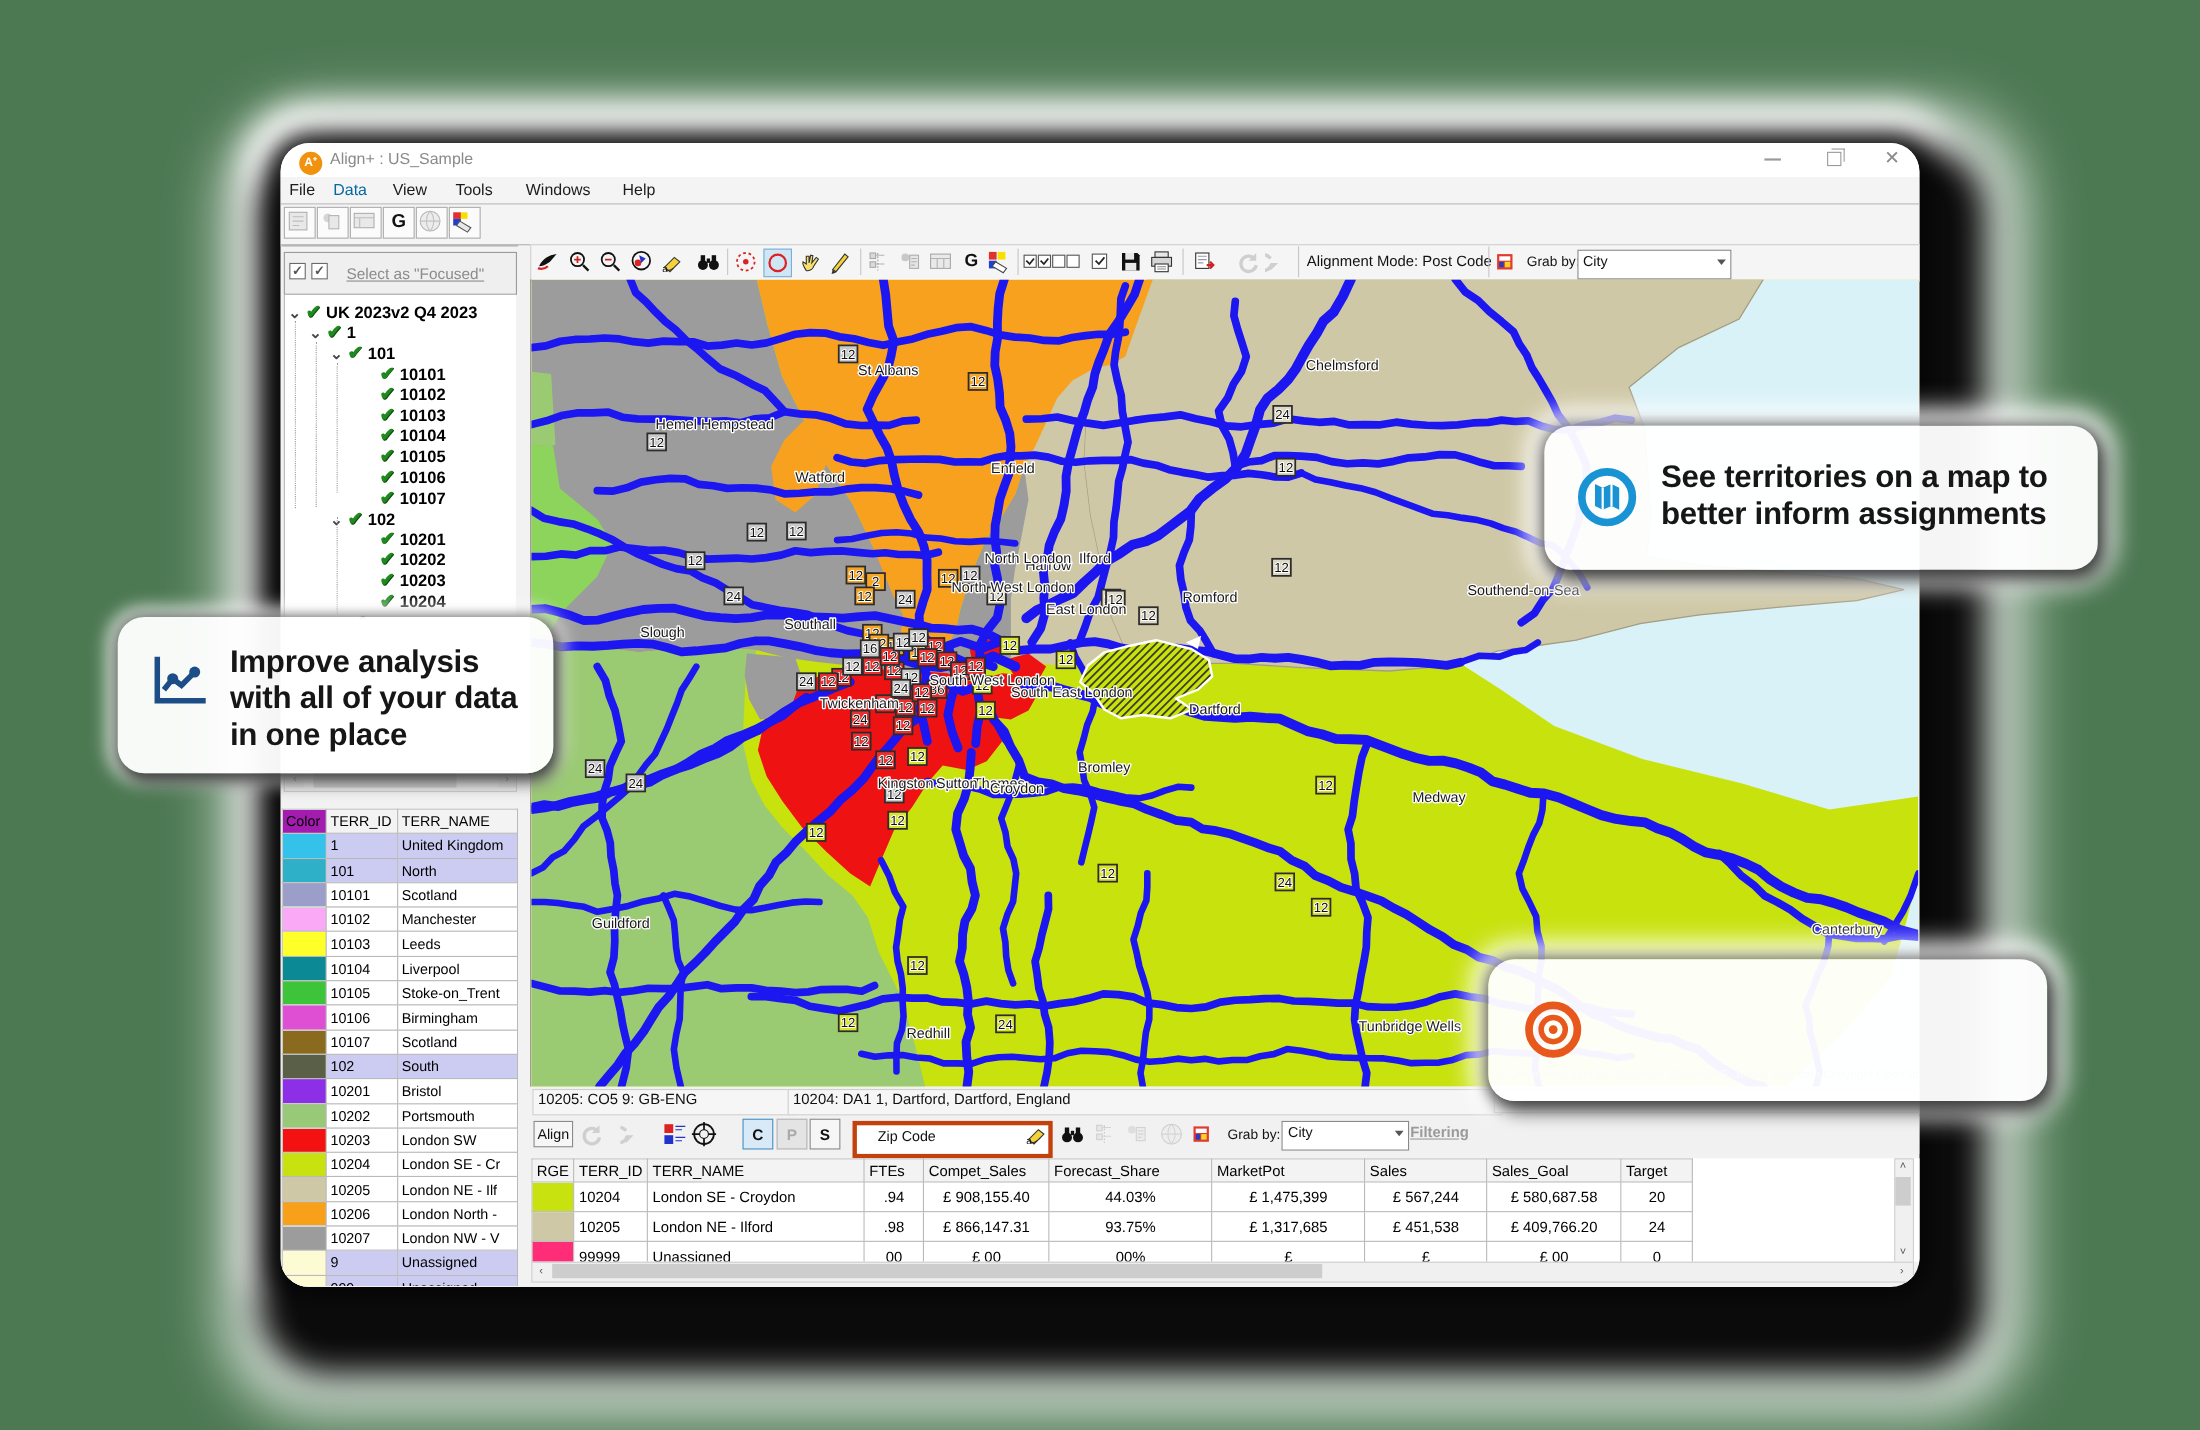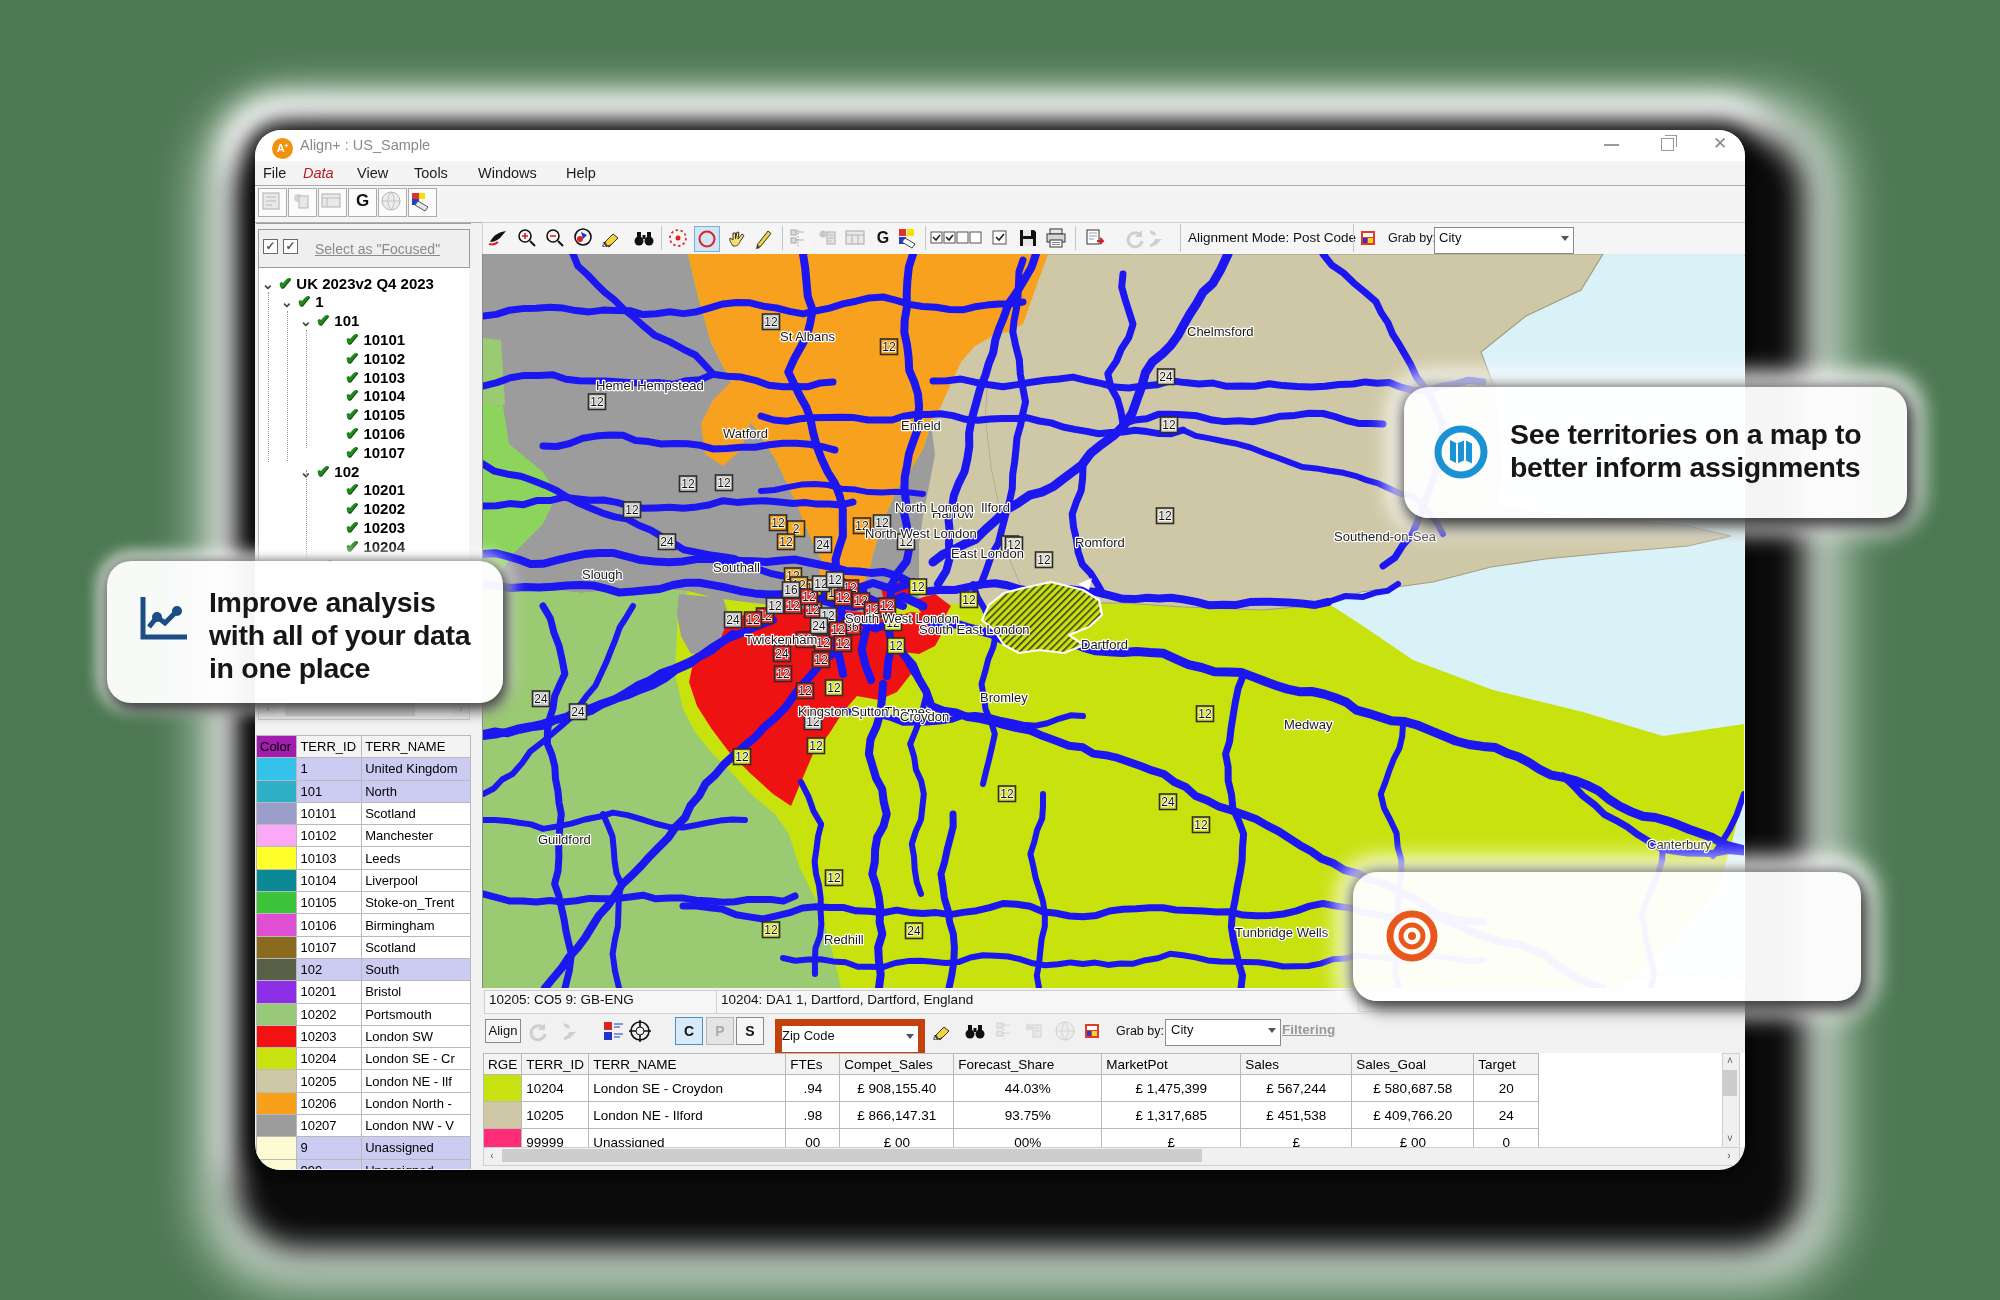--- a/index.html
+++ b/index.html
@@ -19,21 +19,21 @@
 <div class="win">
 <div style="position:absolute;left:0px;top:0px;width:1490px;height:31px;background:#fff;border-radius:26px 26px 0 0;"></div>
 <div style="position:absolute;left:17px;top:8px;width:21px;height:21px;background:#f0920e;border-radius:50%;color:#fff;font-size:11px;font-weight:bold;text-align:center;line-height:21px;">A⁺</div>
 <div style="position:absolute;left:45px;top:7px;width:300px;height:18px;color:#8a8a8a;font-size:14.5px;">Align+ : US_Sample</div>
 <div style="position:absolute;left:1349px;top:14px;width:15px;height:2px;background:#9a9a9a;"></div>
 <div style="position:absolute;left:1406px;top:8px;width:11px;height:11px;border:1.4px solid #9a9a9a;background:#fff;"></div>
 <div style="position:absolute;left:1410px;top:5px;width:11px;height:11px;border:1.4px solid #9a9a9a;border-bottom:none;border-left:none;"></div>
 <div style="position:absolute;left:1457px;top:6px;width:16px;height:16px;color:#8a8a8a;font-size:17px;line-height:16px;text-align:center;">✕</div>
 <div style="position:absolute;left:0px;top:31px;width:1490px;height:24px;background:#f4f4f4;border-bottom:1px solid #aaaaaa;"></div>
 <div style="position:absolute;left:8px;top:35px;font-size:14.5px;color:#1c1c1c;">File</div>
-<div style="position:absolute;left:48px;top:35px;font-size:14.5px;color:#b91c1c;font-style:italic;">Data</div>
+<div style="position:absolute;left:48px;top:35px;font-size:14.5px;color:#0369a1;">Data</div>
 <div style="position:absolute;left:102px;top:35px;font-size:14.5px;color:#1c1c1c;">View</div>
 <div style="position:absolute;left:159px;top:35px;font-size:14.5px;color:#1c1c1c;">Tools</div>
 <div style="position:absolute;left:223px;top:35px;font-size:14.5px;color:#1c1c1c;">Windows</div>
 <div style="position:absolute;left:311px;top:35px;font-size:14.5px;color:#1c1c1c;">Help</div>
 <div style="position:absolute;left:0px;top:56px;width:1490px;height:37px;background:#f4f4f4;"></div>
 <div style="position:absolute;left:3px;top:58px;width:27px;height:27px;background:#fbfbfb;border:1px solid #ababab;"><svg width="24" height="24">
         <g stroke="#b9b9b9" fill="none">
           <rect x="4" y="4" width="16" height="16" fill="#e8e8e8" stroke="#b0b0b0"></rect>
           <path d="M7 8h10M7 12h10M7 16h6" stroke="#bdbdbd"></path>
         </g>
@@ -717,21 +717,21 @@
         <path d="M12 5h9M12 8h6M12 15h9M12 18h6" stroke="#23c"></path>
       </svg></div>
 <div style="position:absolute;left:373px;top:889px;width:24px;height:24px;"><svg width="24" height="24">
         <circle cx="12" cy="12" r="9" fill="none" stroke="#111" stroke-width="1.6"></circle>
         <circle cx="12" cy="12" r="4" fill="none" stroke="#111"></circle>
         <path d="M12 1v7M12 16v7M1 12h7M16 12h7" stroke="#111" stroke-width="1.6"></path>
       </svg></div>
 <div style="position:absolute;left:420px;top:887px;width:26px;height:26px;background:#d8eaf7;border:1.6px solid #4a90c4;font-weight:bold;font-size:14px;text-align:center;line-height:26px;color:#111;">C</div>
 <div style="position:absolute;left:451px;top:887px;width:26px;height:26px;background:#e4e4e4;border:1px solid #b5b5b5;font-weight:bold;font-size:14px;text-align:center;line-height:26px;color:#aaa;">P</div>
 <div style="position:absolute;left:481px;top:887px;width:26px;height:26px;background:#f6f6f6;border:1px solid #8a8a8a;font-weight:bold;font-size:14px;text-align:center;line-height:26px;color:#111;">S</div>
-<div style="position:absolute;left:520px;top:889px;width:136px;height:22px;background:#fff;border:7px solid #c2410c;font-size:13px;color:#111;padding:2px 0;">Zip Code<span style="position:absolute;right:4px;top:8px;width:0;height:0;border-left:4px solid transparent;border-right:4px solid transparent;border-top:5px solid #555"></span></div>
+<div style="position:absolute;left:520px;top:889px;width:136px;height:22px;background:#fff;border:4px solid #c2410c;font-size:13px;color:#111;padding:2px 19px;">Zip Code<span style="position:absolute;right:4px;top:8px;width:0;height:0;border-left:4px solid transparent;border-right:4px solid transparent;border-top:5px solid #555"></span></div>
 <div style="position:absolute;left:676px;top:889px;width:24px;height:24px;"><svg width="24" height="24">
         <path d="M4 17 l9 -9 5 4 -9 9z" fill="#f3d23a" stroke="#333"></path>
         <path d="M6 20 c3 0 5 -1 6 -2" stroke="#333" fill="none"></path>
         <text x="2" y="21" font-size="9" fill="#111">a</text>
       </svg></div>
 <div style="position:absolute;left:708px;top:889px;width:24px;height:24px;"><svg width="24" height="24">
         <circle cx="7" cy="15" r="4.5" fill="#111"></circle>
         <circle cx="17" cy="15" r="4.5" fill="#111"></circle>
         <rect x="5" y="6" width="4" height="6" fill="#111"></rect>
         <rect x="15" y="6" width="4" height="6" fill="#111"></rect>

